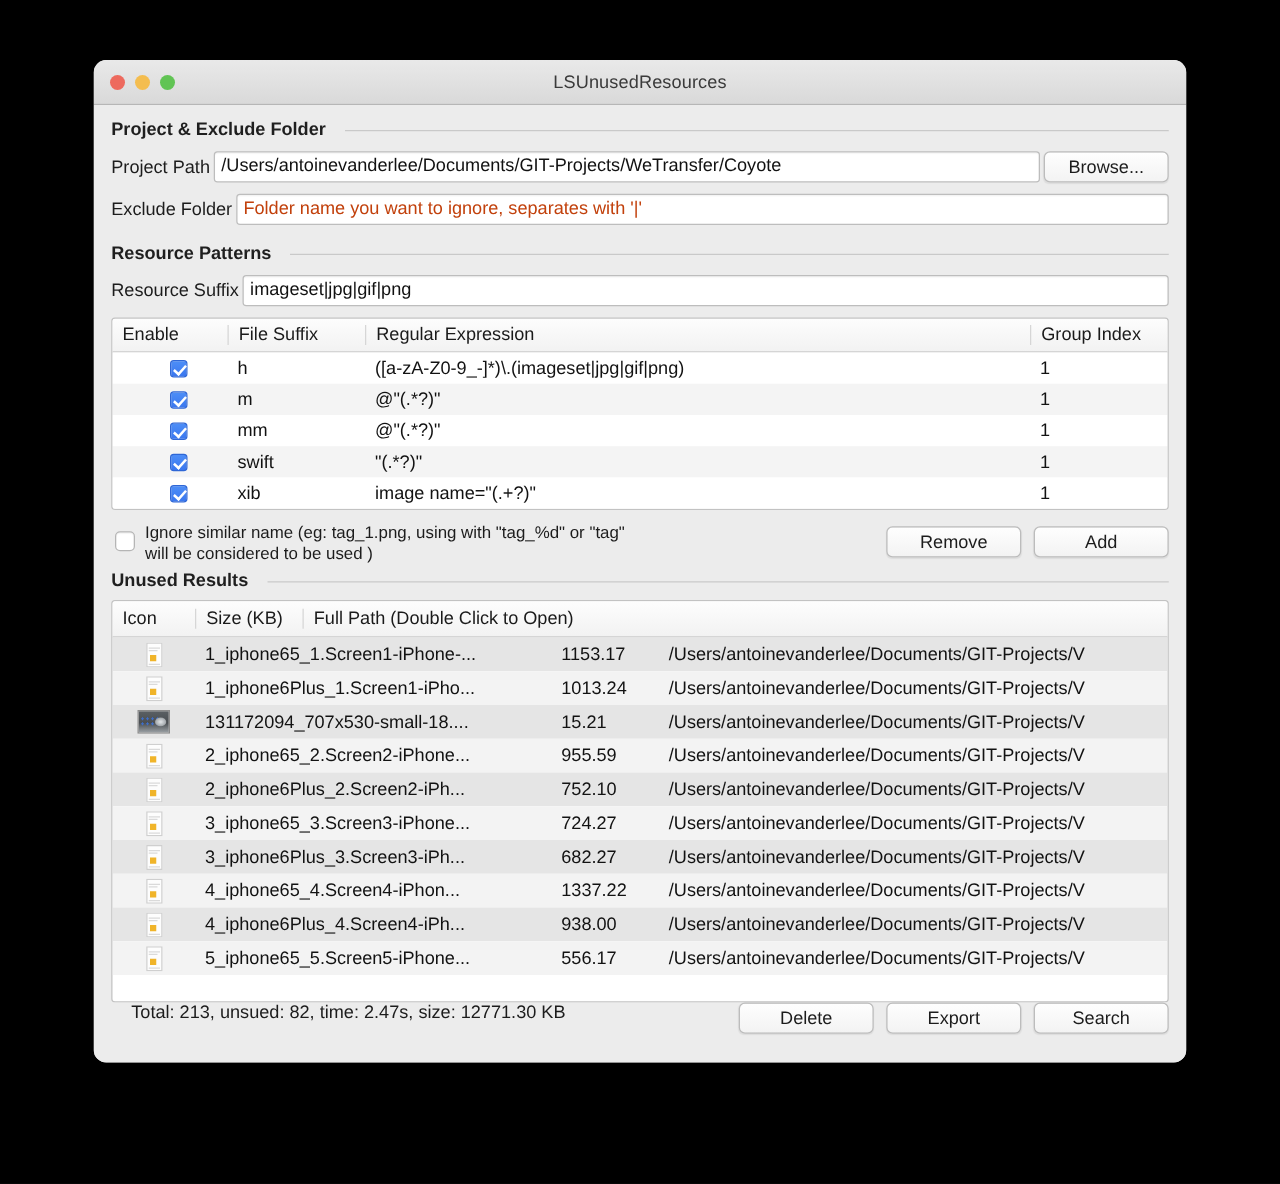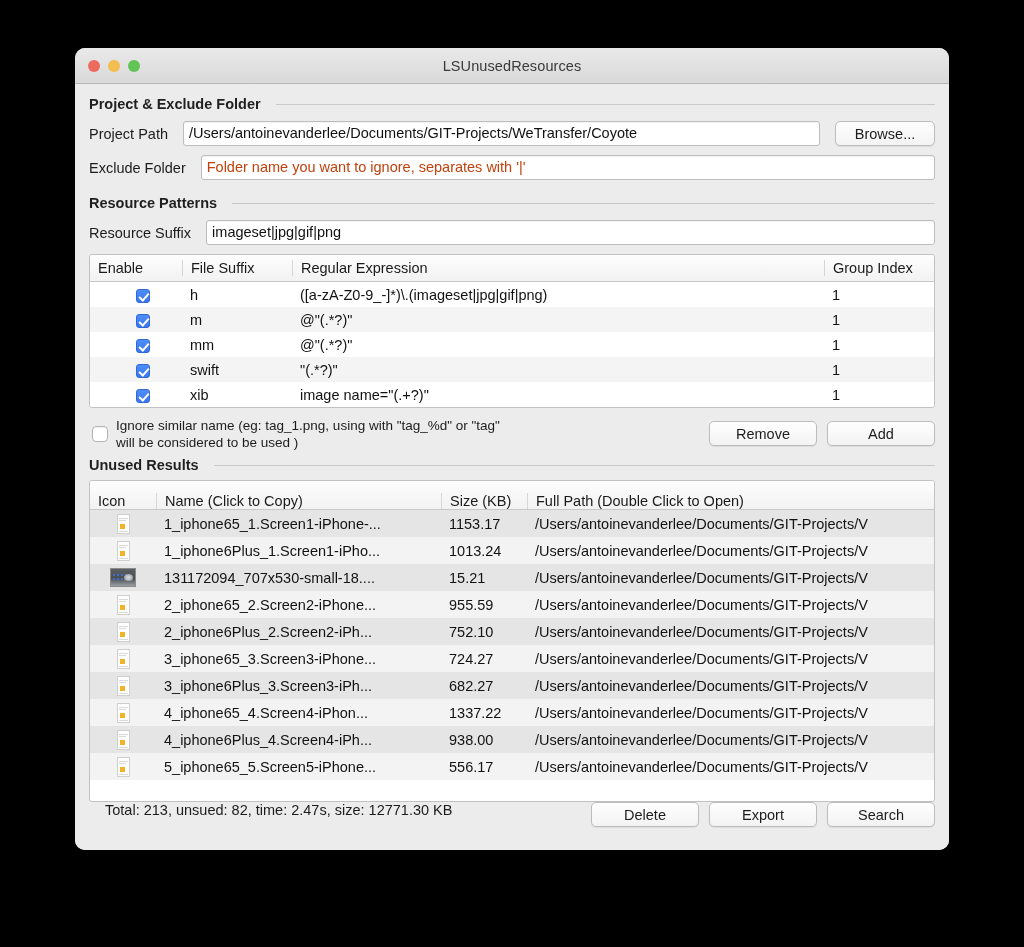--- a/index.html
+++ b/index.html
@@ -79,21 +79,21 @@
   .section-head .rule {
     flex: 1 1 auto;
     height: 1px;
     background: #c9c9c9;
   }
 
   
   .field-row {
     display: flex;
     align-items: center;
-    gap: 15px;
+    gap: 3px;
     margin-bottom: 9px;
   }
   .field-label {
     font-size: 14.5px;
     color: #1c1c1c;
     white-space: nowrap;
   }
   .txtfield {
     flex: 1 1 auto;
     height: 25px;
@@ -220,21 +220,21 @@
     flex: 1 1 auto;
     min-height: 0;
     border: 1px solid #c2c2c2;
     border-radius: 3px;
     background: #ffffff;
     overflow: hidden;
     display: flex;
     flex-direction: column;
     font-size: 14.5px;
   }
-  #results .tbl-head { flex: 0 0 29px; height: 29px; align-items: flex-end; }
+  #results .tbl-head { flex: 0 0 29px; height: 29px; }
   #results-rows { flex: 1 1 auto; overflow: hidden; }
   .rrow {
     display: flex;
     height: 27px;
     align-items: center;
     color: #121212;
   }
   .rrow.odd { background: #e5e5e5; justify-content: space-between; }
   .rrow.even { background: #f3f3f3; }
   .rrow .cell { padding: 0 8px; white-space: nowrap; overflow: hidden; }
@@ -390,21 +390,20 @@
 
       <div class="section-head" style="margin-bottom:7px;">
         <span class="label">Unused Results</span>
         <span class="rule"></span>
       </div>
 
       <div id="results-wrap">
         <div id="results">
           <div class="tbl-head">
             <div class="cell r-icon" style="justify-content:flex-start;">Icon</div>
-            <div class="cell r-name">Name (Click to Copy)</div>
             <div class="cell r-size">Size (KB)</div>
             <div class="cell r-path">Full Path (Double Click to Open)</div>
           </div>
           <div id="results-rows">
               <div class="rrow odd">
                 <div class="cell r-icon">
                   <span class="thumb">
                     <span class="bar" style="top:3px;"></span>
                     <span class="bar" style="top:5px;width:7px;"></span>
                     <span class="accent" style="left:2px;top:9px;width:5px;height:5px;"></span>

